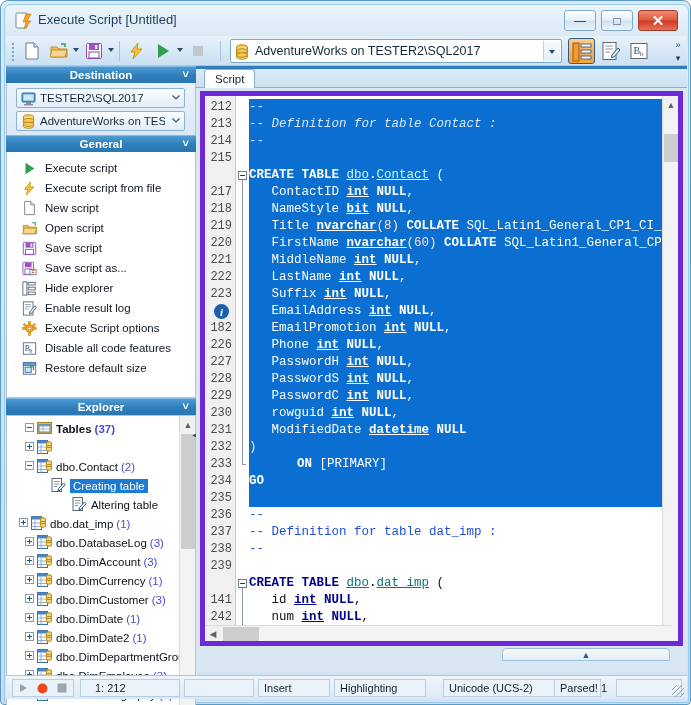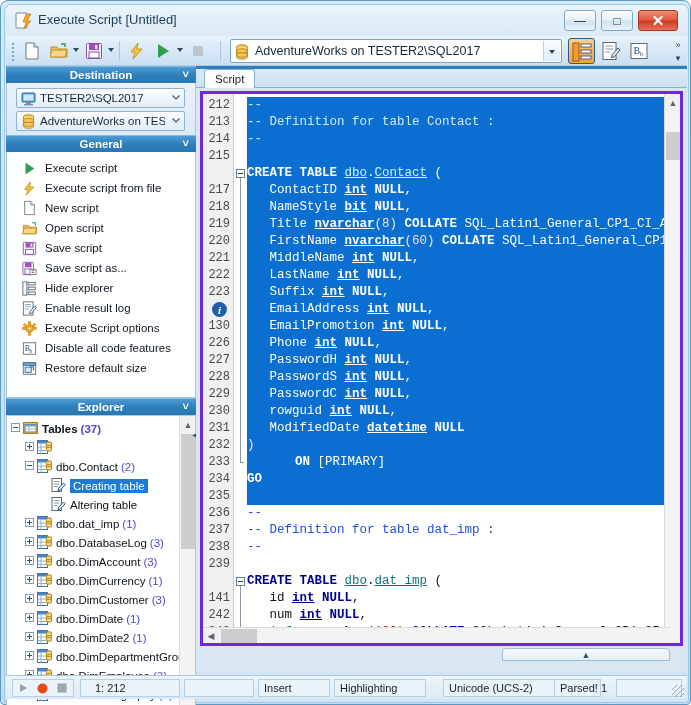--- a/index.html
+++ b/index.html
@@ -283,21 +283,21 @@
     border: 1px solid #88b2d4; border-bottom: none;
     border-radius: 3px 3px 0 0;
     display: flex; align-items: center;
     padding: 0 10px;
     font-size: 11.5px; color: #11202c;
     cursor: pointer;
   }
   #editor-frame {
     position: absolute; left: 4px; top: 25px;
     width: 483px; height: 555px;
-    border: 3px solid #6d28d9;
+    border: 5px solid #6d28d9;
     background: #ffffff;
     overflow: hidden;
   }
   #gutter {
     position: absolute; left: 0; top: 0;
     width: 31px; height: 555px;
     background: #f0f0f0;
     border-right: 1px solid #c8c8c8;
   }
   .lnum {
@@ -719,21 +719,21 @@
         <span class="gen-lbl">Restore default size</span>
       </div>
     </div>
 
     <div class="panel-header" id="exp-header">
       <span>Explorer</span>
       <span class="panel-collapse">˅</span>
     </div>
     <div id="exp-body">
       <div id="tree">
-            <div class="trow" style="padding-left: 4px;">
+            <div class="trow" style="padding-left: 18px;">
               <span class="texp"></span>
               <span class="tico"><svg viewBox="0 0 15 14" width="15" height="14">
                   <rect x="0.5" y="1.5" width="14" height="11" fill="#f3b63f" stroke="#b0811b"></rect>
                   <rect x="2" y="3.5" width="11" height="7.5" fill="#ffffff" stroke="#5f7c9a"></rect>
                   <rect x="2" y="3.5" width="11" height="2" fill="#6ea2d2"></rect>
                   <line x1="2" y1="8" x2="13" y2="8" stroke="#9cb8d2"></line>
                   <line x1="6" y1="5.5" x2="6" y2="11" stroke="#9cb8d2"></line>
                 </svg></span>
               <span><span class="tlbl" style="font-weight: bold;">Tables</span><span class="tcnt" style="font-weight: bold;">(37)</span></span>
             </div>
@@ -768,32 +768,32 @@
               <span style="width: 12px; flex: 0 0 12px;"></span>
               <span class="tico"><svg viewBox="0 0 15 14" width="15" height="14">
                   <rect x="1" y="0.5" width="9.5" height="13" fill="#ffffff" stroke="#5a6874"></rect>
                   <line x1="2.8" y1="3.5" x2="8.5" y2="3.5" stroke="#8d99a5"></line>
                   <line x1="2.8" y1="6" x2="8.5" y2="6" stroke="#8d99a5"></line>
                   <line x1="2.8" y1="8.5" x2="6.2" y2="8.5" stroke="#8d99a5"></line>
                   <path d="M7.5 10.5 L12.5 5 L14.2 6.7 L9.2 12.2 L7 12.7 z" fill="#eef3f8" stroke="#2d5a80"></path>
                 </svg></span>
               <span><span class="tlbl">Creating table</span></span>
             </div>
-            <div class="trow" style="padding-left: 32px;">
+            <div class="trow" style="padding-left: 32px; justify-content: center;">
               <span style="width: 12px; flex: 0 0 12px;"></span>
               <span class="tico"><svg viewBox="0 0 15 14" width="15" height="14">
                   <rect x="1" y="0.5" width="9.5" height="13" fill="#ffffff" stroke="#5a6874"></rect>
                   <line x1="2.8" y1="3.5" x2="8.5" y2="3.5" stroke="#8d99a5"></line>
                   <line x1="2.8" y1="6" x2="8.5" y2="6" stroke="#8d99a5"></line>
                   <line x1="2.8" y1="8.5" x2="6.2" y2="8.5" stroke="#8d99a5"></line>
                   <path d="M7.5 10.5 L12.5 5 L14.2 6.7 L9.2 12.2 L7 12.7 z" fill="#eef3f8" stroke="#2d5a80"></path>
                 </svg></span>
               <span><span class="tlbl">Altering table</span></span>
             </div>
-            <div class="trow" style="padding-left: 18px;">
+            <div class="trow" style="padding-left: 12px;">
               <span class="texp plus"></span>
               <span class="tico"><svg viewBox="0 0 15 14" width="15" height="14">
                   <rect x="0.5" y="0.5" width="10" height="13" fill="#ffffff" stroke="#3c6f9e"></rect>
                   <rect x="0.5" y="0.5" width="10" height="3" fill="#4a86c5"></rect>
                   <line x1="0.5" y1="7" x2="10.5" y2="7" stroke="#8fb0cd"></line>
                   <line x1="0.5" y1="10.5" x2="10.5" y2="10.5" stroke="#8fb0cd"></line>
                   <line x1="4" y1="3.5" x2="4" y2="13.5" stroke="#8fb0cd"></line>
                   <ellipse cx="12" cy="3" rx="2.6" ry="1.2" fill="#f6c756" stroke="#b58a19"></ellipse>
                   <path d="M9.4 3 v7 a2.6 1.2 0 0 0 5.2 0 V3" fill="#f8d782" stroke="#b58a19"></path>
                   <ellipse cx="12" cy="6.5" rx="2.6" ry="1.2" fill="#f6c756" stroke="#b58a19"></ellipse>
@@ -952,21 +952,21 @@
             <div class="lnum" style="top: 37px;">214</div>
             <div class="lnum" style="top: 54px;">215</div>
             <div class="lnum" style="top: 88px;">217</div>
             <div class="lnum" style="top: 105px;">218</div>
             <div class="lnum" style="top: 122px;">219</div>
             <div class="lnum" style="top: 139px;">220</div>
             <div class="lnum" style="top: 156px;">221</div>
             <div class="lnum" style="top: 173px;">222</div>
             <div class="lnum" style="top: 190px;">223</div>
             <div id="info-icon" style="top: 208px;">i</div>
-            <div class="lnum" style="top: 224px;">130</div>
+            <div class="lnum" style="top: 224px;">182</div>
             <div class="lnum" style="top: 241px;">226</div>
             <div class="lnum" style="top: 258px;">227</div>
             <div class="lnum" style="top: 275px;">228</div>
             <div class="lnum" style="top: 292px;">229</div>
             <div class="lnum" style="top: 309px;">230</div>
             <div class="lnum" style="top: 326px;">231</div>
             <div class="lnum" style="top: 343px;">232</div>
             <div class="lnum" style="top: 360px;">233</div>
             <div class="lnum" style="top: 377px;">234</div>
             <div class="lnum" style="top: 394px;">235</div>
@@ -982,21 +982,21 @@
       <div id="foldbar">
             <div class="fold" style="top: 75px;"></div>
             <div class="fold" style="top: 483px;"></div>
             <div class="foldline" style="top: 84px; height: 284px;"></div>
             <div class="foldend" style="top: 368px;"></div>
             <div class="foldline" style="top: 492px; height: 80px;"></div>
           </div>
       <div class="selbg" style="top: 3px; height: 408px;"></div>
           <div id="code">
             <div class="cline sel" style="top: 3px;"><span class="cm">--</span></div>
-            <div class="cline sel" style="top: 20px;"><span class="cm">-- Definition for table Contact :</span></div>
+            <div class="cline sel" style="top: 20px; font-style: italic;"><span class="cm">-- Definition for table Contact :</span></div>
             <div class="cline sel" style="top: 37px;"><span class="cm">--</span></div>
             <div class="cline sel" style="top: 54px;"></div>
             <div class="cline sel" style="top: 71px;"><span class="k">CREATE TABLE </span><span class="obj">dbo</span><span class="id">.</span><span class="obj">Contact</span><span class="id"> (</span></div>
             <div class="cline sel" style="top: 88px;"><span class="id">   ContactID </span><span class="ks">int</span><span class="id"> </span><span class="k">NULL</span><span class="id">,</span></div>
             <div class="cline sel" style="top: 105px;"><span class="id">   NameStyle </span><span class="ks">bit</span><span class="id"> </span><span class="k">NULL</span><span class="id">,</span></div>
             <div class="cline sel" style="top: 122px;"><span class="id">   Title </span><span class="ks">nvarchar</span><span class="pn">(</span><span class="num">8</span><span class="pn">) </span><span class="k">COLLATE</span><span class="id"> SQL_Latin1_General_CP1_CI_AS </span></div>
             <div class="cline sel" style="top: 139px;"><span class="id">   FirstName </span><span class="ks">nvarchar</span><span class="pn">(</span><span class="num">60</span><span class="pn">) </span><span class="k">COLLATE</span><span class="id"> SQL_Latin1_General_CP1_C</span></div>
             <div class="cline sel" style="top: 156px;"><span class="id">   MiddleName </span><span class="ks">int</span><span class="id"> </span><span class="k">NULL</span><span class="id">,</span></div>
             <div class="cline sel" style="top: 173px;"><span class="id">   LastName </span><span class="ks">int</span><span class="id"> </span><span class="k">NULL</span><span class="id">,</span></div>
             <div class="cline sel" style="top: 190px;"><span class="id">   Suffix </span><span class="ks">int</span><span class="id"> </span><span class="k">NULL</span><span class="id">,</span></div>

